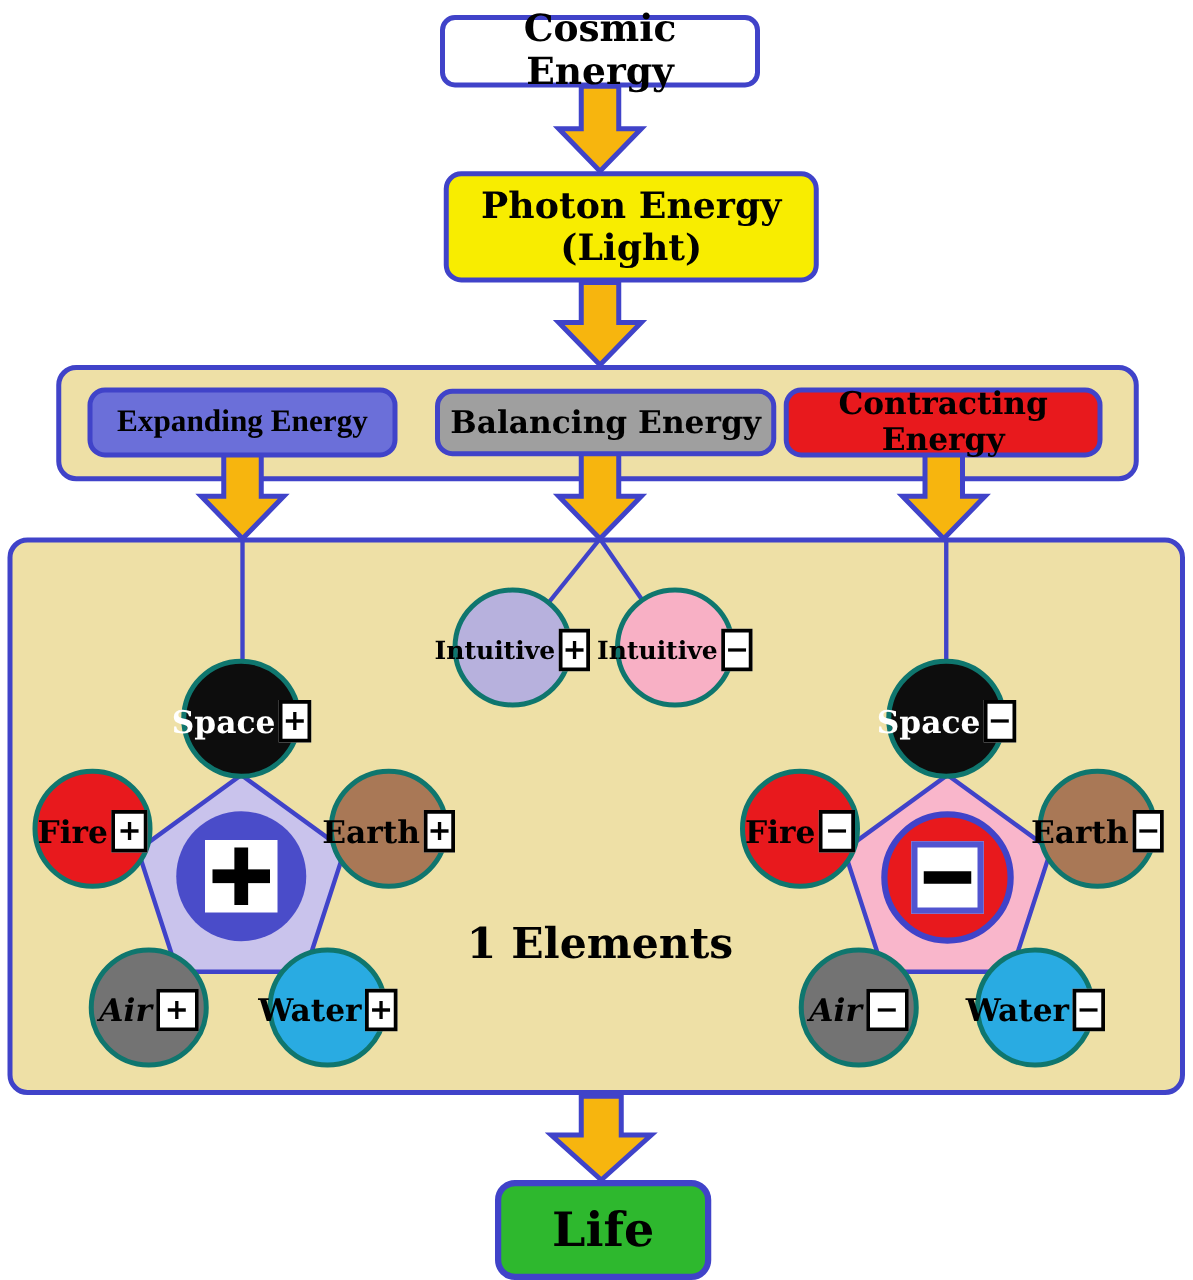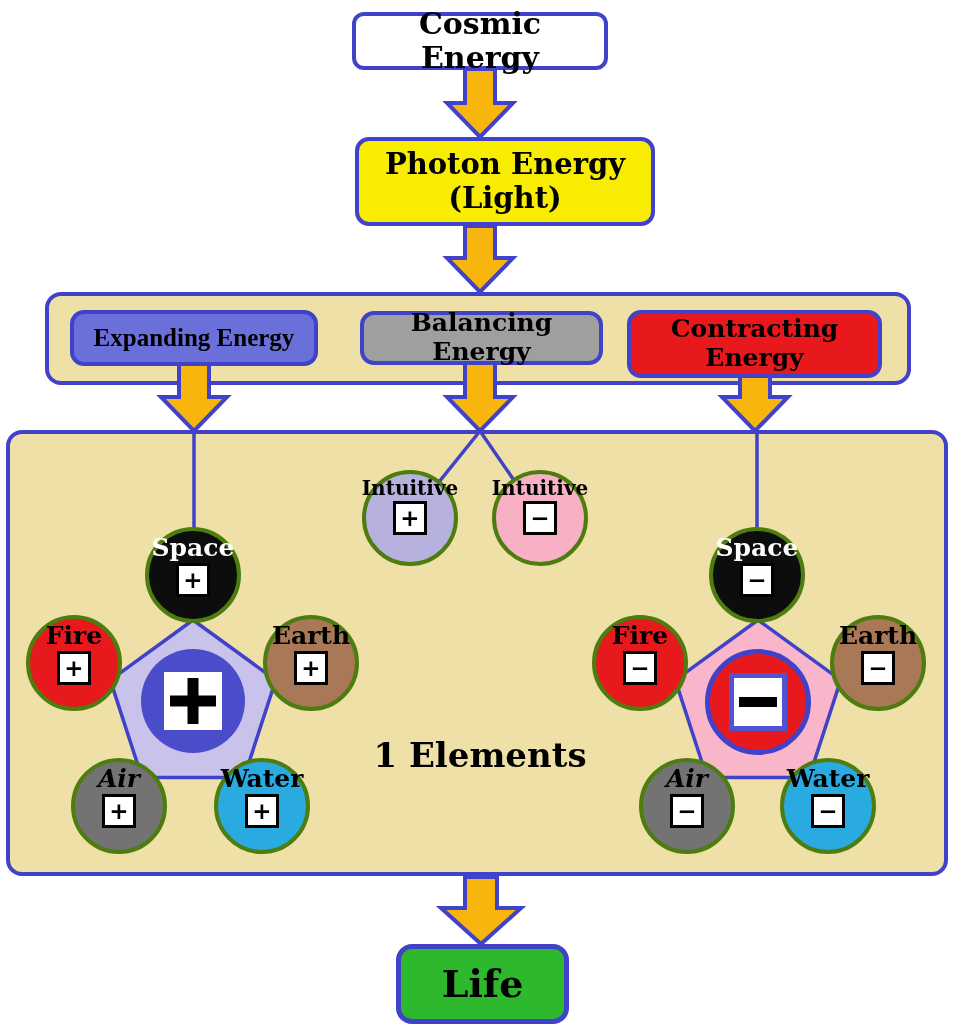--- a/index.html
+++ b/index.html
@@ -12,32 +12,32 @@
   
   .node {
     position:absolute; box-sizing:border-box;
     border:4px solid #4043c9; display:flex; align-items:center; justify-content:center;
     text-align:center; font-weight:bold; color:#000; z-index:3; line-height:1.15;
   }
   .cosmic   { left:352px; top:12px;  width:256px; height:58px;  background:#ffffff; border-radius:12px; font-size:30px; }
   .photon   { left:355px; top:137px; width:300px; height:89px;  background:#f8ed00; border-radius:14px; font-size:29px; flex-direction:column; }
   .strip    { left:45px;  top:292px; width:866px; height:93px;  background:#eee0a6; border-radius:16px; z-index:1; position:absolute; box-sizing:border-box; border:4px solid #4043c9; }
   .expanding   { left:70px;  top:310px; width:248px; height:56px; background:#6b6fd9; border-radius:14px; font-size:25px;font-family:Liberation Serif, serif; }
-  .balancing   { left:360px; top:311px; width:243px; height:54px; background:#9f9f9f; border-radius:14px; font-size:25px; }
-  .contracting { left:627px; top:310px; width:255px; height:68px; background:#e8191d; border-radius:14px; font-size:25px; }
+  .balancing   { left:348px; top:311px; width:273px; height:54px; background:#9f9f9f; border-radius:14px; font-size:25px; }
+  .contracting { left:627px; top:310px; width:255px; height:56px; background:#e8191d; border-radius:14px; font-size:25px; }
   .bigbox   { left:6px; top:430px; width:942px; height:446px; background:#eee0a6; border-radius:16px; z-index:1; position:absolute; box-sizing:border-box; border:4px solid #4043c9; }
   .life     { left:396px; top:944px; width:173px; height:80px; background:#2eb82e; border-radius:16px; font-size:38px; border-width:5px; }
 
   .layer { position:absolute; left:0; top:0; z-index:2; pointer-events:none; }
 
   
   .circle {
     position:absolute; width:96px; height:96px; border-radius:50%;
-    border:4px solid #4d7c0f; box-sizing:border-box; z-index:3;
-    display:flex; flex-direction:column; align-items:center; gap:3px;
+    border:4px solid #0f766e; box-sizing:border-box; z-index:3;
+    display:flex; align-items:center; justify-content:center; gap:3px;
     padding-top:4px;
   }
   .clabel { font-weight:bold; font-size:25px; line-height:1; color:#000; }
   .clabel.light { color:#ffffff; }
   .clabel.small { font-size:20px; }
   .sq {
     width:34px; height:34px; background:#ffffff; border:3px solid #000000; box-sizing:border-box;
     display:flex; align-items:center; justify-content:center;
     font-family:"DejaVu Sans", sans-serif; font-weight:bold; font-size:23px; line-height:1; color:#000;
   }

